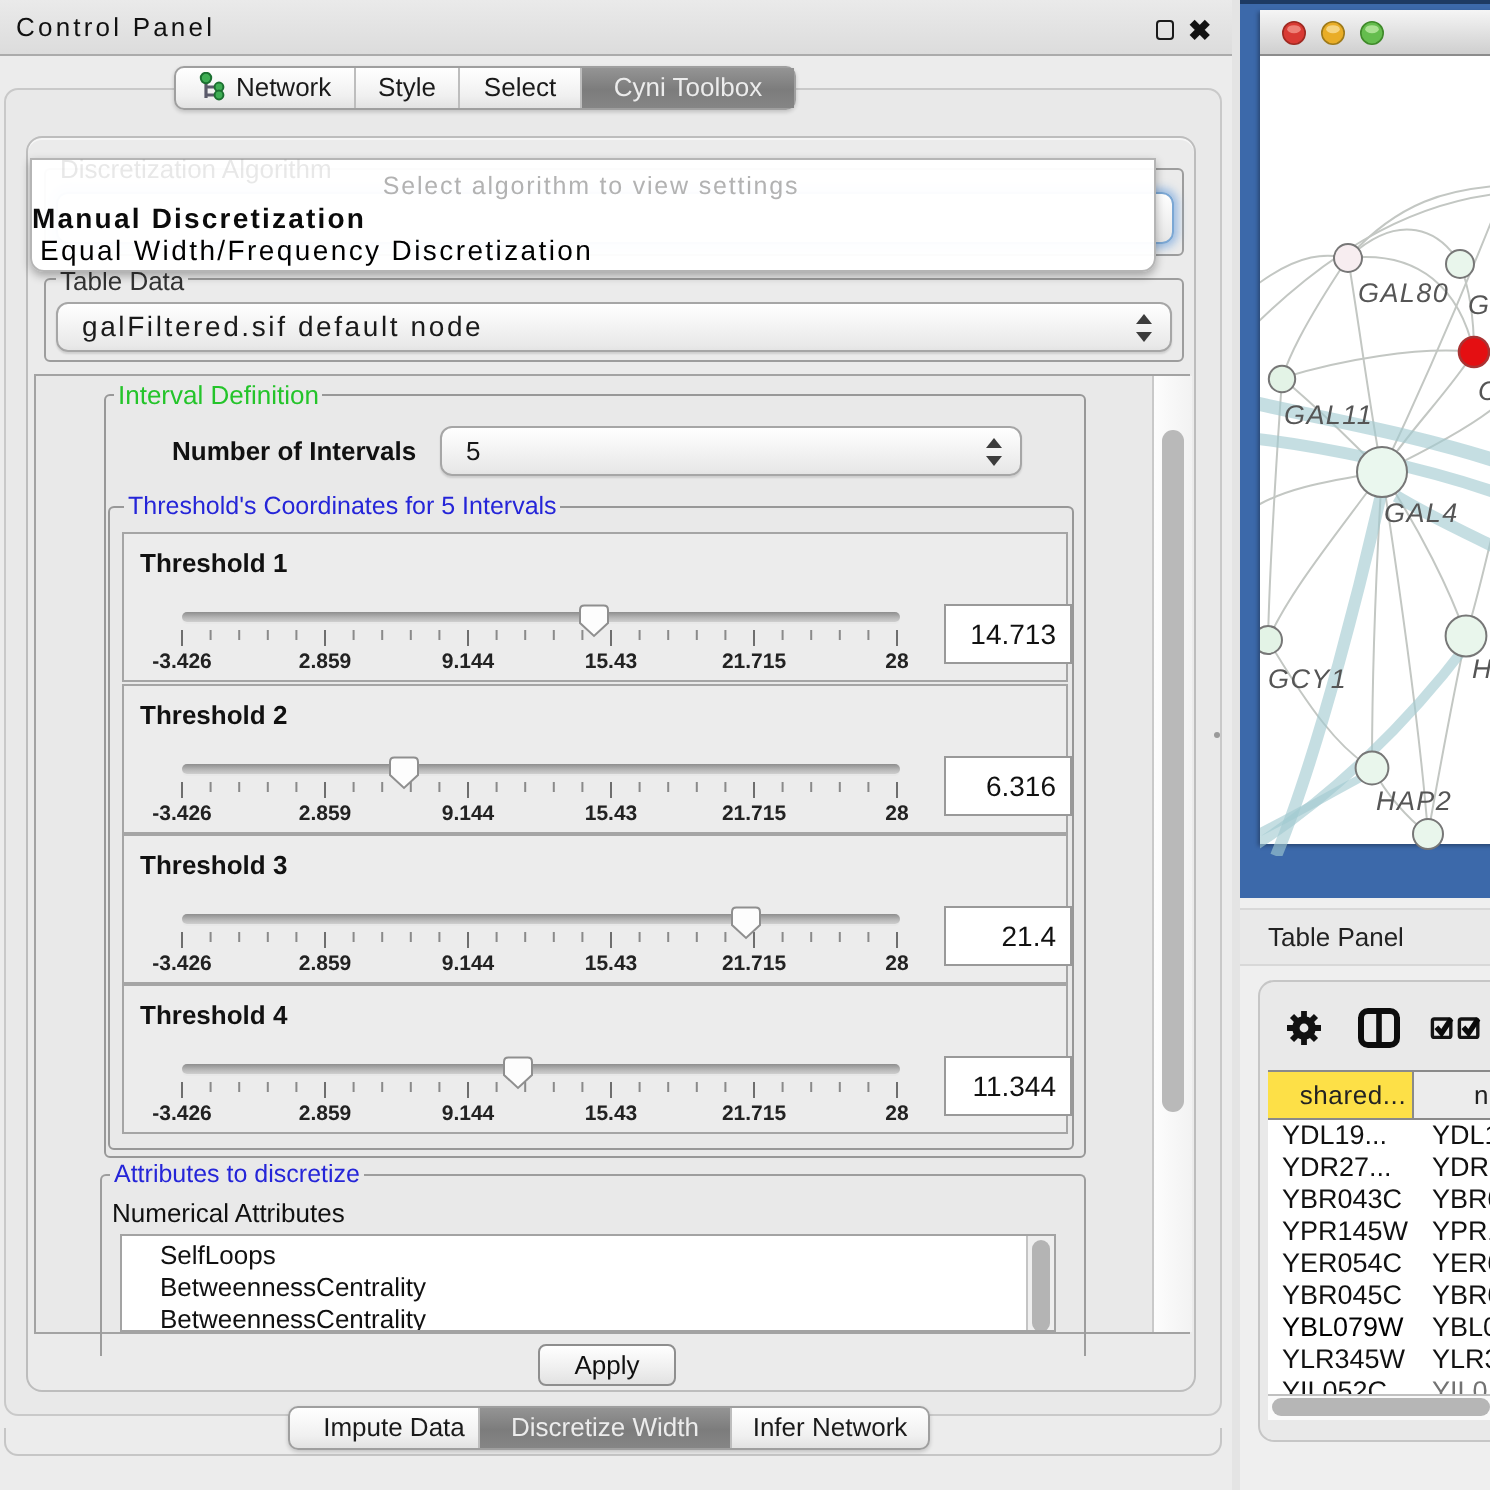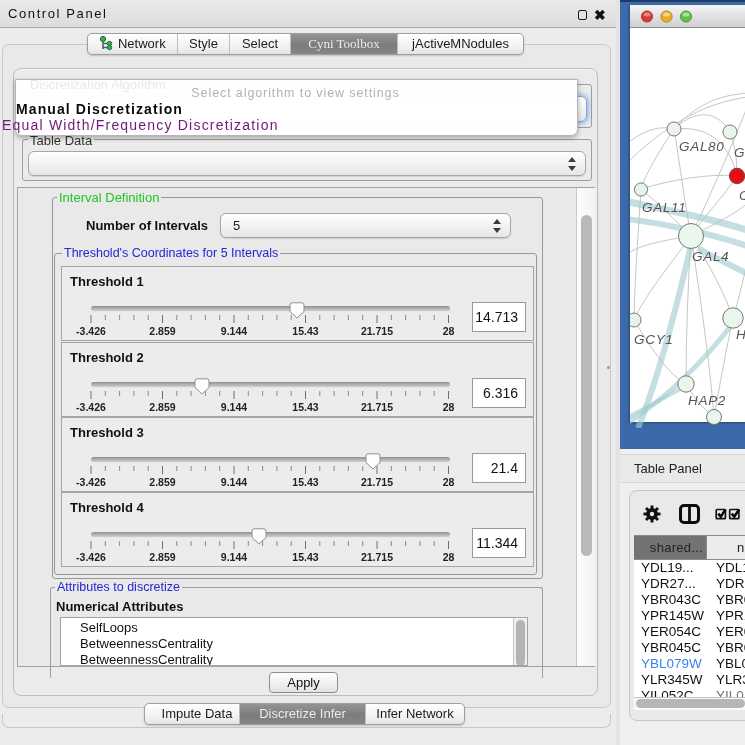--- a/index.html
+++ b/index.html
@@ -23,62 +23,62 @@
   .tab{height:20px;line-height:20px;font-size:13px;color:#1a1a1a;text-align:center;
     border-right:1px solid #bdbdbd;white-space:nowrap;}
   .tab:last-child{border-right:none;}
   .tabsel{background:linear-gradient(#949494,#7c7c7c 55%,#858585);color:#ececec;}
   .thp{position:absolute;left:61px;width:471px;height:73px;background:#ececec;
     border:1px solid #a5a5a5;}
   .thlab{position:absolute;left:8px;top:7px;font-size:13px;font-weight:bold;color:#111;}
   .track{position:absolute;left:29px;top:39px;width:359px;height:5px;border-radius:3px;
     background:linear-gradient(#8e8e8e,#b9b9b9 60%,#cfcfcf);box-shadow:0 1px 0 #e8e8e8;}
   .vbox{position:absolute;left:410px;top:35px;width:45px;height:28px;background:#fff;
-    border:1px solid #999;font-size:14px;color:#111;text-align:right;line-height:28px;padding-right:7px;}
+    border:1px solid #999;font-size:14px;color:#111;text-align:right;line-height:28px;padding-right:7px;padding-left:10px;}
   .ticklab{position:absolute;top:58px;font-size:10.5px;font-weight:bold;color:#222;transform:translateX(-50%);}
   .thumb{position:absolute;top:35px;width:16px;height:17px;transform:translateX(-50%);}
 </style>
 </head>
 <body>
 
 <div class="ab" style="left:0;top:0;width:617px;height:27px;background:linear-gradient(#eaeaea,#dcdcdc);border-bottom:1px solid #ababab;"></div>
 <div class="ab" style="left:8px;top:6px;font-size:13px;letter-spacing:1.6px;color:#111;">Control Panel</div>
 <div class="ab" style="left:578px;top:10px;width:7px;height:8px;border:1.7px solid #1a1a1a;border-radius:2px;"></div>
 <div class="ab" style="left:594px;top:7px;font-size:14px;font-weight:bold;color:#111;">✖</div>
 
 <div class="tabbar" style="left:87px;top:33px;">
   <div class="tab" style="width:89px;padding-left:0;"><svg width="15" height="15" style="vertical-align:-3px" viewBox="0 0 15 15">
         <path d="M4 3 L4 13 M4 7.5 L9 7.5 M4 11.5 L9 11.5" stroke="#5a5a6a" stroke-width="1.6" fill="none"></path>
         <circle cx="4" cy="3" r="2.6" fill="#3fae54" stroke="#1c7031"></circle>
         <circle cx="10.5" cy="7.5" r="2.2" fill="#3fae54" stroke="#1c7031"></circle>
         <circle cx="10.5" cy="11.5" r="2.2" fill="#3fae54" stroke="#1c7031"></circle>
       </svg> Network</div>
   <div class="tab" style="width:51px;">Style</div>
   <div class="tab" style="width:60px;">Select</div>
-  <div class="tab tabsel" style="width:106px;font-family:Liberation Serif, serif;">Cyni Toolbox</div>
-  <div class="tab" style="width:125px;">jActiveMNodules</div>
+  <div class="tab tabsel" style="width:106px;">Cyni Toolbox</div>
 </div>
 
 <div class="ab" style="left:2px;top:44px;width:607px;height:662px;background:#e9e9e9;border:1px solid #c9c9c9;border-radius:7px;"></div>
 <div class="ab" style="left:13px;top:68px;width:583px;height:626px;background:#ebebeb;border:1px solid #bdbdbd;border-radius:8px;box-shadow:inset 0 1px 0 #f6f6f6;"></div>
 
 <div class="grp" style="left:22px;top:84px;width:568px;height:42px;"></div>
 <div class="combo" style="left:28px;top:96px;width:557px;height:24px;border-color:#7ba7d4;box-shadow:0 0 4px 2px rgba(90,150,220,0.55);"></div>
 
 <div class="grp" style="left:22px;top:139px;width:568px;height:40px;"></div>
 <div class="gt" style="left:28px;top:133px;">Table Data</div>
 <div class="combo" style="left:28px;top:151px;width:556px;height:23px;">
+  <div class="combotext" style="line-height:23px;font-size:14px;letter-spacing:1.3px;">galFiltered.sif default node</div>
   <div class="arrows"></div>
 </div>
 
 <div class="ab" style="left:15px;top:79px;width:561px;height:55px;background:rgba(255,255,255,0.97);border:1px solid #b5b5b5;border-radius:0 0 7px 7px;box-shadow:0 2px 5px rgba(0,0,0,0.3);"></div>
 <div class="ab" style="left:30px;top:77px;font-size:13px;color:rgba(110,110,110,0.16);">Discretization Algorithm</div>
 <div class="ab" style="left:15px;top:86px;width:561px;text-align:center;font-size:12.5px;letter-spacing:0.9px;color:#b2b2b2;">Select algorithm to view settings</div>
 <div class="ab" style="left:16px;top:101px;font-size:14px;letter-spacing:1.1px;font-weight:bold;color:#0b0b0b;">Manual Discretization</div>
-<div class="ab" style="left:2px;top:117px;font-size:14px;letter-spacing:1.2px;color:#701a75;">Equal Width/Frequency Discretization</div>
+<div class="ab" style="left:20px;top:117px;font-size:14px;letter-spacing:1.2px;color:#000000;">Equal Width/Frequency Discretization</div>
 
 <div class="ab" style="left:17px;top:187px;width:578px;height:480px;background:#e9e9e9;border:1px solid #a3a3a3;box-sizing:border-box;"></div>
 
 <div class="ab" style="left:576px;top:188px;width:19px;height:478px;background:linear-gradient(90deg,#fdfdfd,#f2f2f2);border-left:1px solid #c9c9c9;"></div>
 <div class="ab" style="left:581px;top:215px;width:11px;height:341px;background:#b9b9b9;border-radius:6px;"></div>
 
 <div class="grp" style="left:52px;top:197px;width:489px;height:380px;border-color:#989898;"></div>
 <div class="gt" style="left:57px;top:190px;color:#24c42a;background:#e9e9e9;">Interval Definition</div>
 
 <div class="ab" style="left:86px;top:218px;font-size:13px;font-weight:bold;color:#111;">Number of Intervals</div>
@@ -187,37 +187,37 @@
 <div class="ticklab" style="left:315.0px;">21.715</div>
 <div class="ticklab" style="left:386.5px;">28</div>
 <div class="thumb" style="left:197.0px;"><svg width="16" height="17">
         <use href="#thmb"></use>
       </svg></div>
 <div class="vbox">11.344</div>
 </div>
 
 <div class="grp" style="left:50px;top:587px;width:491px;height:90px;border-bottom:none;border-radius:3px 3px 0 0;"></div>
 <div class="gt" style="left:55px;top:580px;color:#2525d8;background:#e9e9e9;font-size:12.5px;">Attributes to discretize</div>
-<div class="ab" style="left:56px;top:599px;font-size:13px;font-weight:bold;color:#111;">Numerical Attributes</div>
+<div class="ab" style="left:56px;top:599px;font-size:13px;font-weight:normal;color:#111;">Numerical Attributes</div>
 
 <div class="ab" style="left:60px;top:617px;width:468px;height:49px;background:#fff;border:1px solid #a3a3a3;box-sizing:border-box;overflow:hidden;">
   <div style="position:absolute;left:19px;top:2px;font-size:13px;color:#111;">SelfLoops</div>
   <div style="position:absolute;left:19px;top:18px;font-size:13px;color:#111;">BetweennessCentrality</div>
   <div style="position:absolute;left:19px;top:34px;font-size:13px;color:#111;">BetweennessCentrality</div>
   <div style="position:absolute;right:0;top:0;width:13px;height:49px;background:#efefef;border-left:1px solid #c4c4c4;"></div>
   <div style="position:absolute;right:2px;top:2px;width:9px;height:46px;background:#b4b4b4;border-radius:5px;"></div>
 </div>
 
 <div class="ab" style="left:269px;top:672px;width:67px;height:19px;border:1px solid #8e8e8e;border-radius:4px;background:linear-gradient(#ffffff,#f0f0f0 55%,#e2e2e2);font-size:13px;text-align:center;line-height:19px;color:#111;">Apply</div>
 
 <div class="ab" style="left:2px;top:714px;width:607px;height:13px;border:1px solid #c6c6c6;border-top:none;border-radius:0 0 7px 7px;"></div>
 
 <div class="tabbar" style="left:144px;top:703px;">
   <div class="tab" style="width:84px;padding-left:10px;">Impute Data</div>
-  <div class="tab tabsel" style="width:125px;">Discretize Infer</div>
+  <div class="tab tabsel" style="width:125px;">Discretize Width</div>
   <div class="tab" style="width:98px;">Infer Network</div>
 </div>
 
 <div class="ab" style="left:616px;top:0;width:4px;height:745px;background:#e4e4e4;"></div>
 
 <div class="ab" style="left:607px;top:366px;width:3px;height:3px;background:#9a9a9a;border-radius:2px;"></div>
 
 <div class="ab" style="left:620px;top:0;width:125px;height:449px;background:#3c69aa;"></div>
 <div class="ab" style="left:620px;top:0;width:125px;height:2px;background:#1d3a63;"></div>
 <div id="netwin" class="ab" style="left:630px;top:5px;width:138px;height:417px;background:#fff;box-shadow:-1px 1px 2px rgba(0,0,0,0.32);font-style:italic;">
@@ -301,35 +301,35 @@
 <g fill="none" stroke="#141414" stroke-width="1.7">
 <rect x="76.2" y="7.5" width="9.2" height="9.2" rx="1"></rect>
 <rect x="89.7" y="7.5" width="9.2" height="9.2" rx="1"></rect>
     </g>
 <g fill="none" stroke="#0a0a0a" stroke-width="2.6">
 <path d="M78.2 11.6 L80.8 14.6 L85.6 7.4"></path>
 <path d="M91.7 11.6 L94.3 14.6 L99.1 7.4"></path>
     </g>
 </svg>
 <div class="ab" style="left:634px;top:535px;width:111px;height:174px;background:#fff;overflow:hidden;border-top:1px solid #8a8a8a;">
-<div style="position:absolute;left:0;top:0;width:72px;height:23px;background:#737373;border-right:1px solid #8a8a8a;border-bottom:1px solid #8a8a8a;font-size:13px;letter-spacing:0.3px;color:#222;text-align:center;line-height:23px;padding-left:13px;width:59px;">shared...</div>
+<div style="position:absolute;left:0;top:0;width:72px;height:23px;background:#fde047;border-right:1px solid #8a8a8a;border-bottom:1px solid #8a8a8a;font-size:13px;letter-spacing:0.3px;color:#222;text-align:center;line-height:23px;padding-left:13px;width:59px;">shared...</div>
 <div style="position:absolute;left:73px;top:0;width:38px;height:23px;background:#ececec;border-bottom:1px solid #8a8a8a;font-size:13px;color:#222;padding-left:30px;line-height:23px;">n</div>
 <div style="position:absolute;left:7px;top:24px;font-size:13.5px;color:#111;">YDL19...</div>
 <div style="position:absolute;left:82px;top:24px;font-size:13.5px;color:#111;">YDL1</div>
 <div style="position:absolute;left:7px;top:40px;font-size:13.5px;color:#111;">YDR27...</div>
 <div style="position:absolute;left:82px;top:40px;font-size:13.5px;color:#111;">YDR2</div>
 <div style="position:absolute;left:7px;top:56px;font-size:13.5px;color:#111;">YBR043C</div>
 <div style="position:absolute;left:82px;top:56px;font-size:13.5px;color:#111;">YBR0</div>
 <div style="position:absolute;left:7px;top:72px;font-size:13.5px;color:#111;">YPR145W</div>
 <div style="position:absolute;left:82px;top:72px;font-size:13.5px;color:#111;">YPR1</div>
 <div style="position:absolute;left:7px;top:88px;font-size:13.5px;color:#111;">YER054C</div>
 <div style="position:absolute;left:82px;top:88px;font-size:13.5px;color:#111;">YER0</div>
 <div style="position:absolute;left:7px;top:104px;font-size:13.5px;color:#111;">YBR045C</div>
 <div style="position:absolute;left:82px;top:104px;font-size:13.5px;color:#111;">YBR0</div>
-<div style="position:absolute;left:7px;top:120px;font-size:13.5px;color:#3b82f6;">YBL079W</div>
+<div style="position:absolute;left:7px;top:120px;font-size:13.5px;color:#000000;">YBL079W</div>
 <div style="position:absolute;left:82px;top:120px;font-size:13.5px;color:#111;">YBL0</div>
 <div style="position:absolute;left:7px;top:136px;font-size:13.5px;color:#111;">YLR345W</div>
 <div style="position:absolute;left:82px;top:136px;font-size:13.5px;color:#111;">YLR3</div>
 <div style="position:absolute;left:7px;top:152px;font-size:13.5px;color:#111;">YIL052C</div>
 <div style="position:absolute;left:82px;top:152px;font-size:13.5px;color:#737373;">YIL0</div>
 <div style="position:absolute;left:0;top:161px;width:111px;height:13px;background:#fafafa;border-top:1px solid #c0c0c0;"></div>
 <div style="position:absolute;left:2px;top:163px;width:109px;height:9px;background:#b6b6b6;border-radius:5px;"></div>
 </div>
 
 </body></html>

